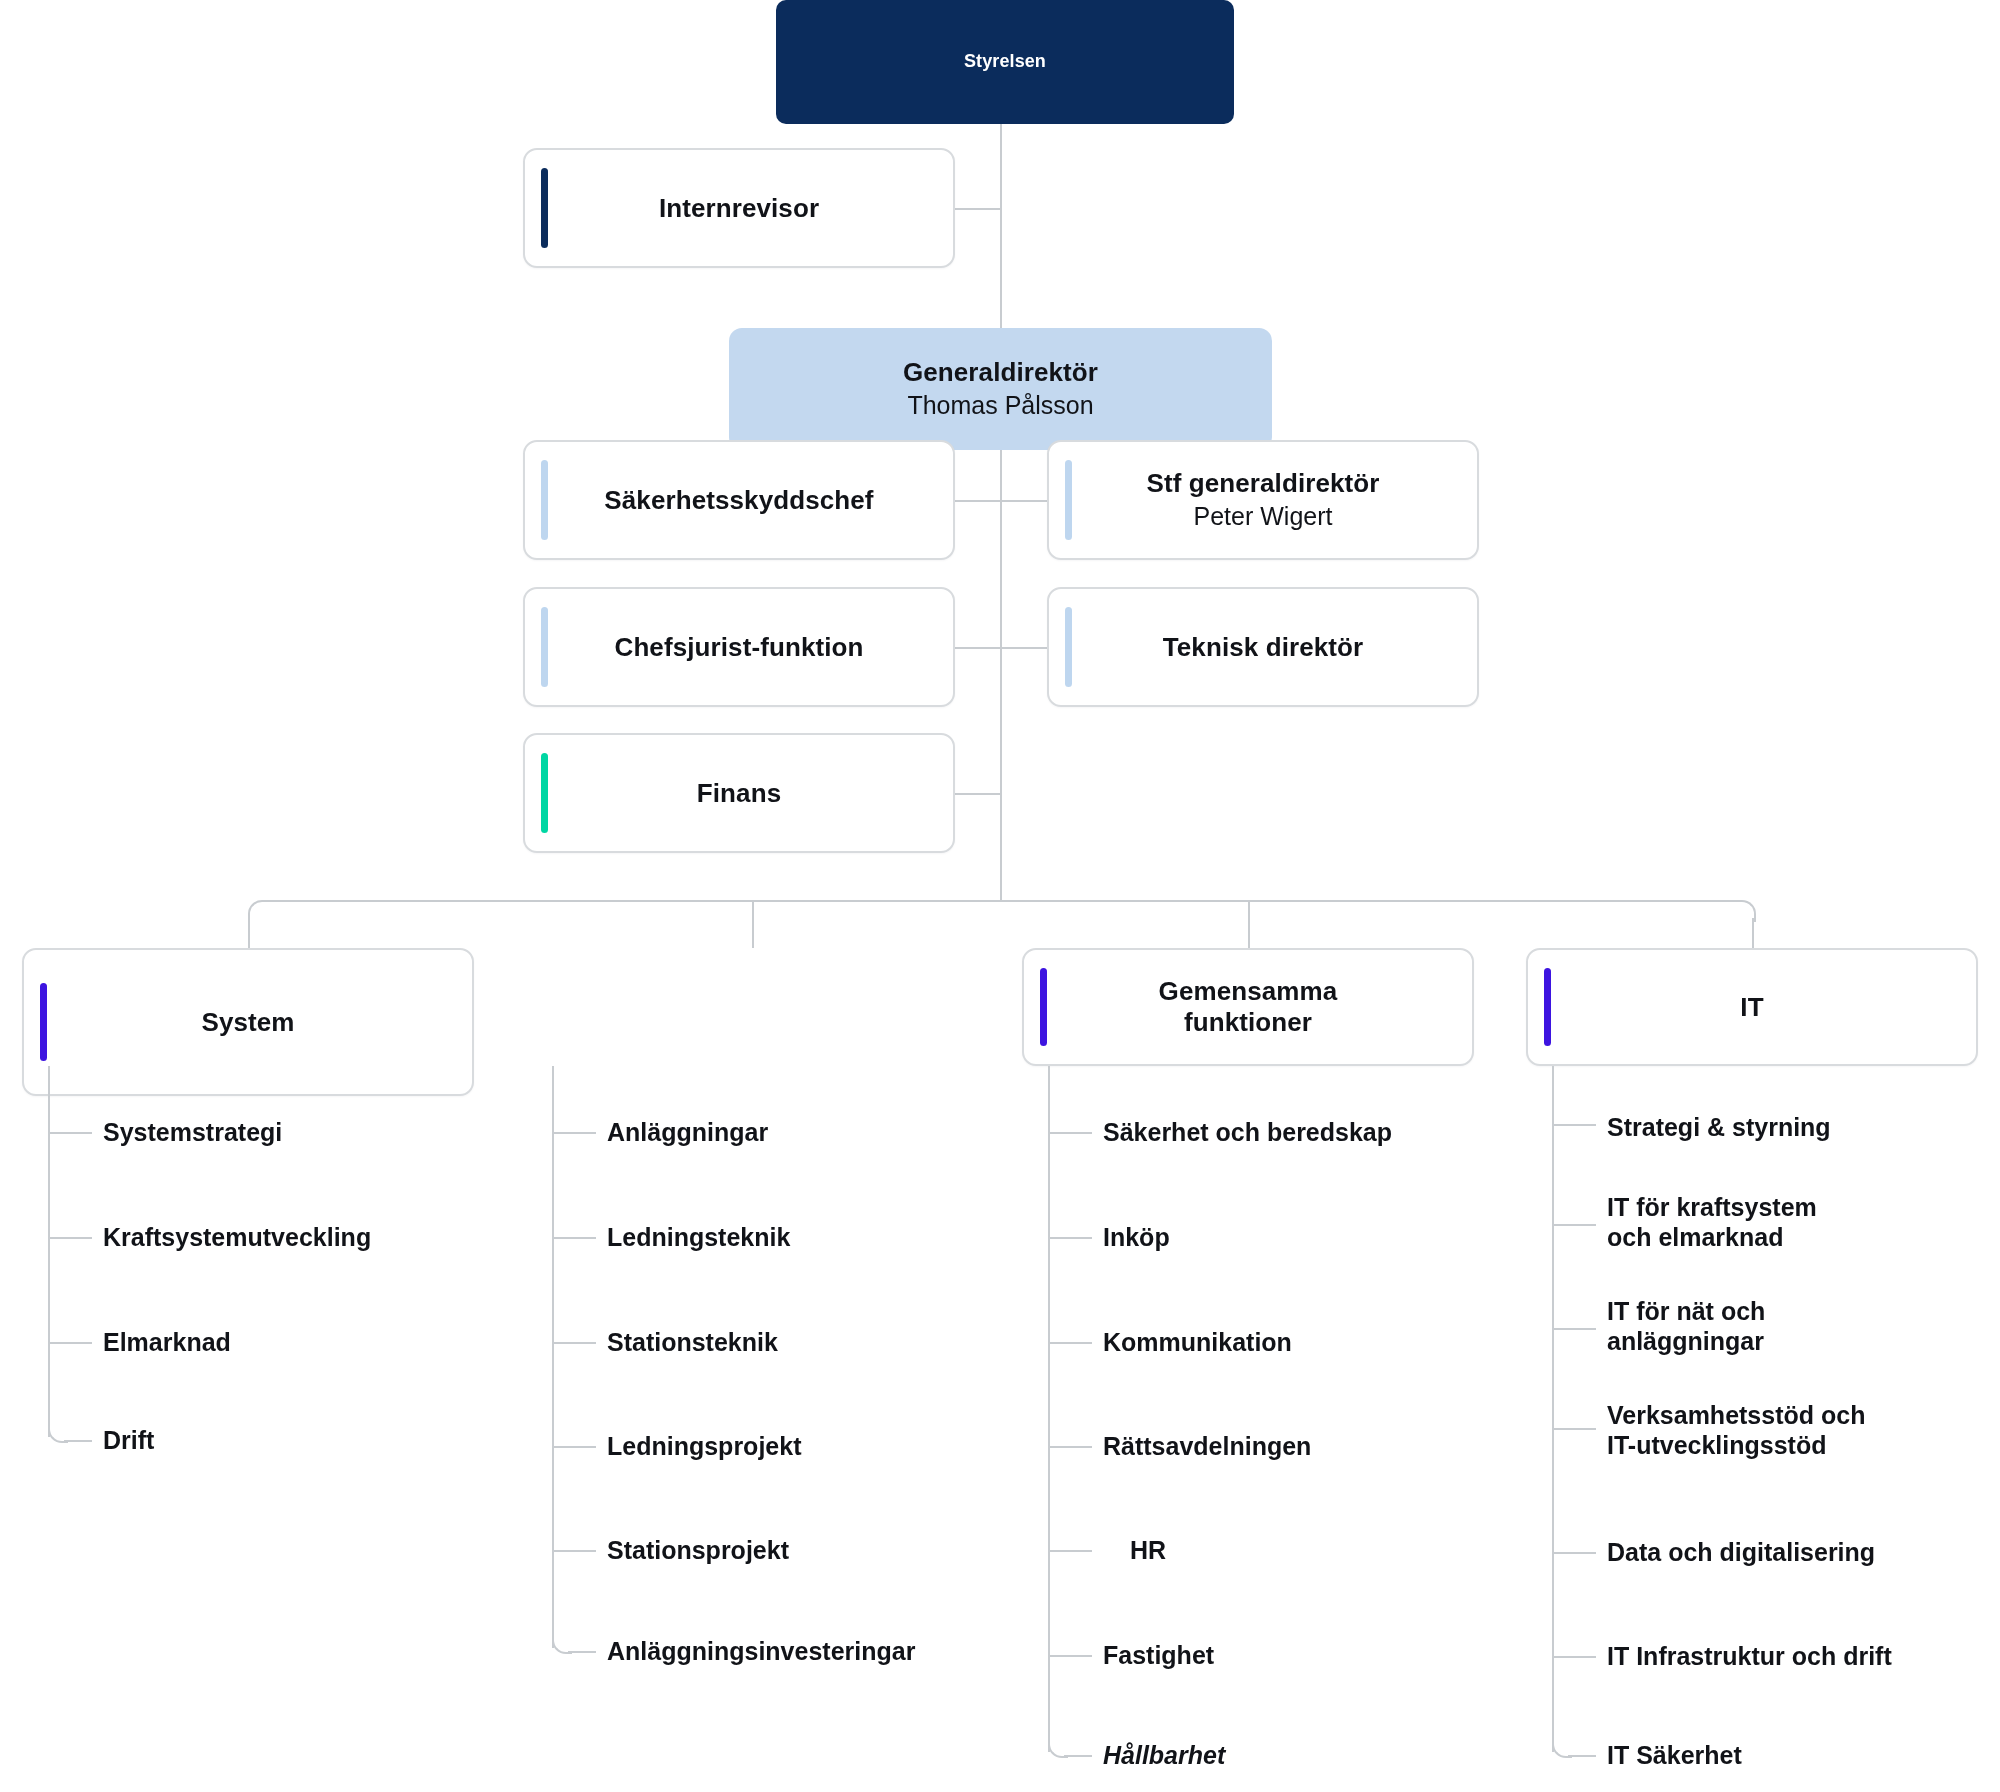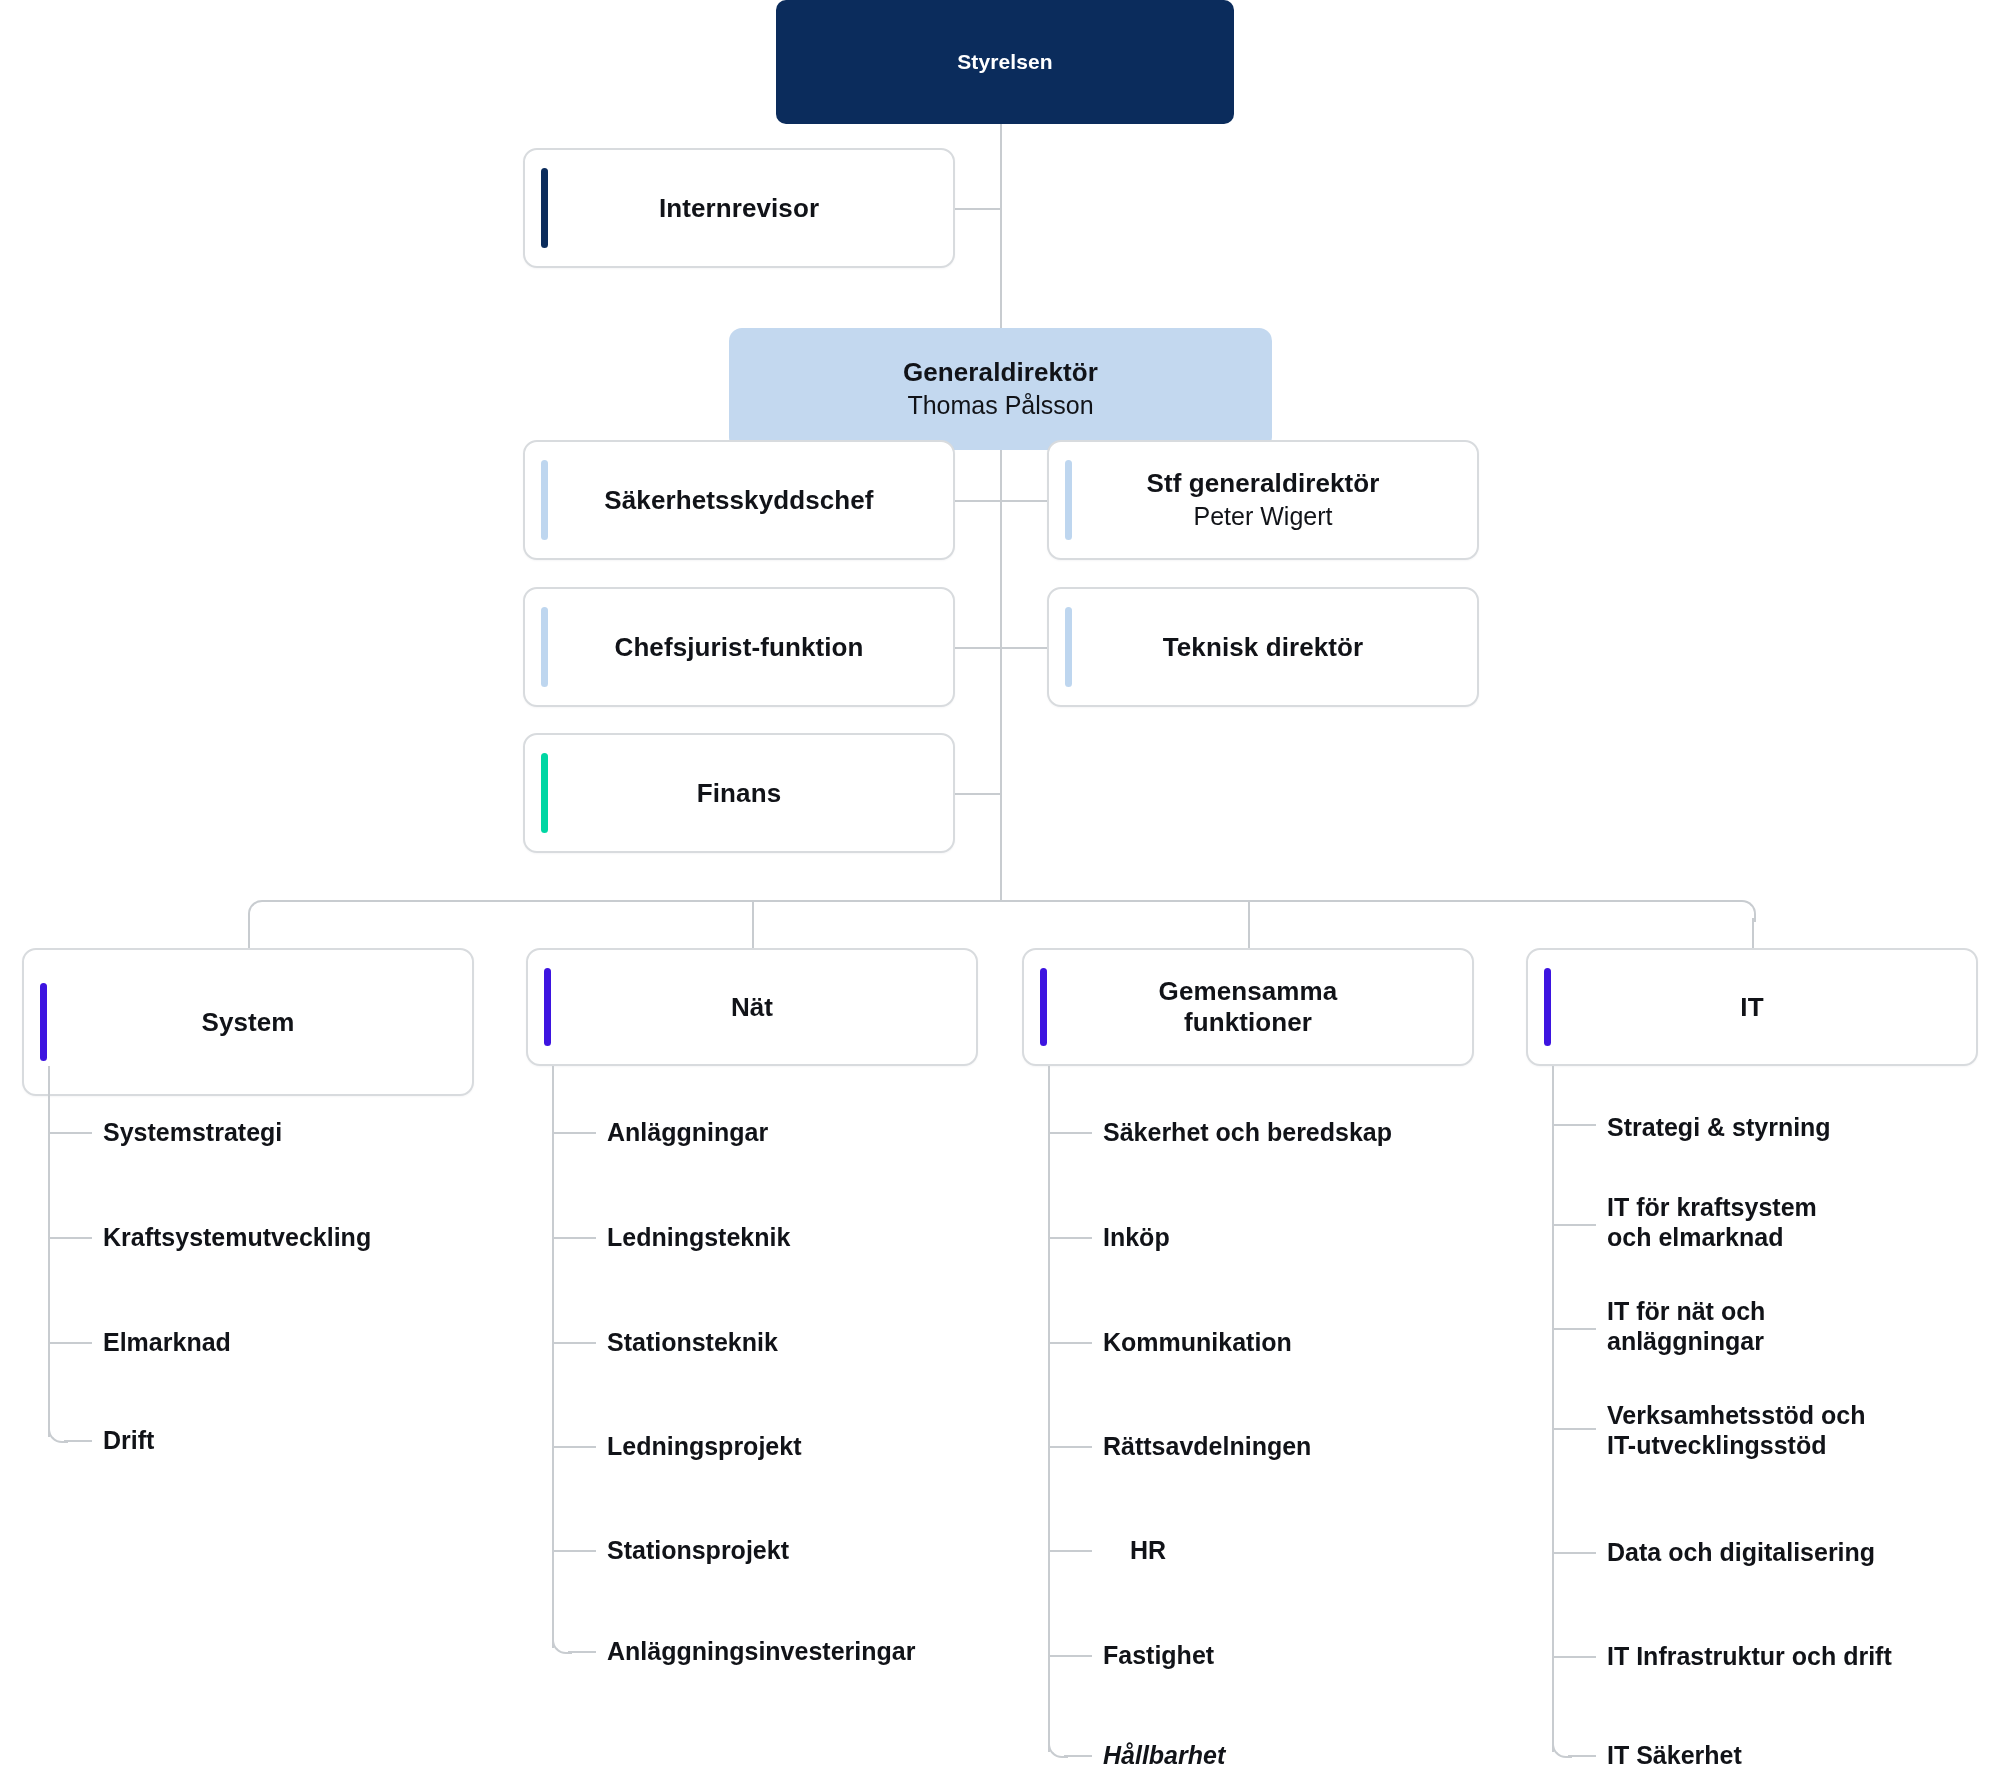--- a/index.html
+++ b/index.html
@@ -30,21 +30,21 @@
     border-radius:14px;
     text-align:center;
     line-height:1.18;
   }
   .node .ttl{font-weight:bold;font-size:26px;letter-spacing:.1px;}
   .node .sub{font-weight:normal;font-size:25px;margin-top:3px;}
 
   .node.root{
     background:#0b2c5c;color:#ffffff;border-radius:10px;
   }
-  .node.root .ttl{font-size:21px;}
+  .node.root .ttl{font-size:18px;}
 
   .node.filled{
     background:#c3d8ef;color:#111318;border-radius:13px;
   }
 
   .node.outlined{
     background:#ffffff;
     border:2px solid #d8dbde;
     box-shadow:0 1px 2px rgba(16,24,40,.04);
   }
@@ -133,24 +133,20 @@
   <div class="node outlined" style="left:523px;top:733px;width:432px;height:120px;">
     <span class="accent" style="height:80px;background:#00d6a3;"></span>
     <div class="ttl">Finans</div>
   </div>
 
   <div class="node outlined" style="left:22px;top:948px;width:452px;height:148px;">
     <span class="accent" style="height:78px;background:#3d14e0;"></span>
     <div class="ttl">System</div>
   </div>
 
-  <div class="node outlined" style="left:526px;top:948px;width:452px;height:118px;">
-    <span class="accent" style="height:78px;background:#3d14e0;"></span>
-    <div class="ttl">Nät</div>
-  </div>
 
   <div class="node outlined" style="left:1022px;top:948px;width:452px;height:118px;">
     <span class="accent" style="height:78px;background:#3d14e0;"></span>
     <div class="ttl" style="white-space:pre-line;">Gemensamma
 funktioner</div>
   </div>
 
   <div class="node outlined" style="left:1526px;top:948px;width:452px;height:118px;">
     <span class="accent" style="height:78px;background:#3d14e0;"></span>
     <div class="ttl">IT</div>

